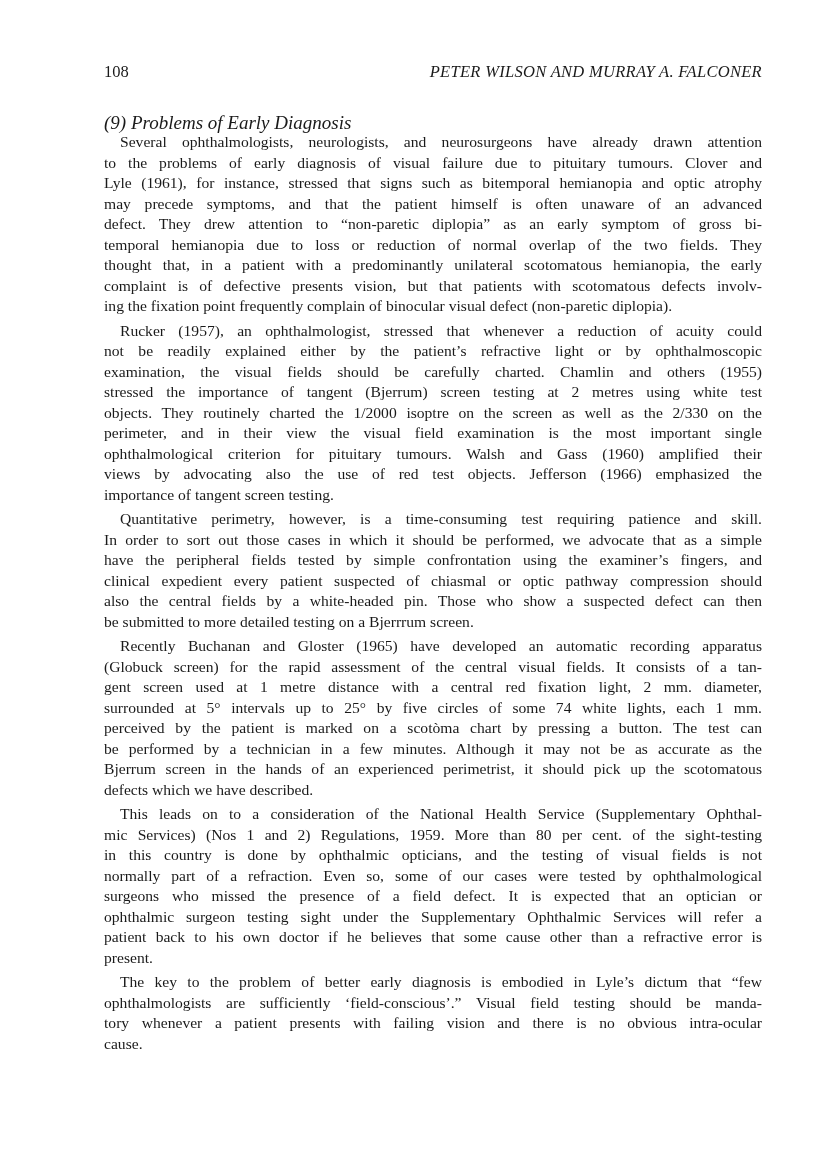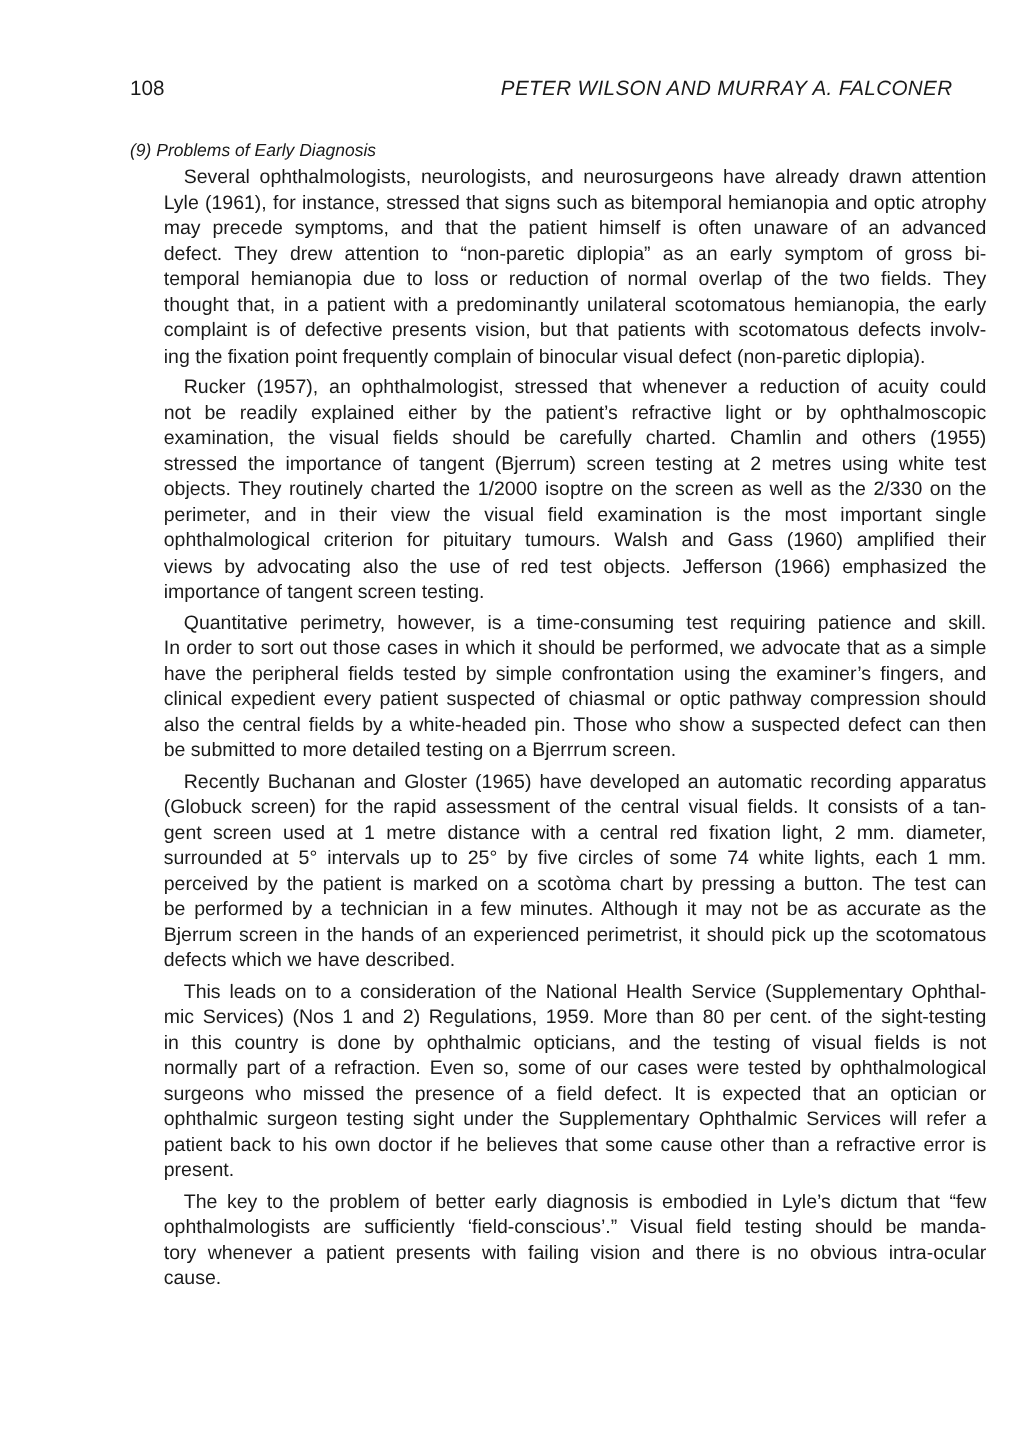--- a/index.html
+++ b/index.html
@@ -1,38 +1,37 @@
 <!DOCTYPE html>
 <html><head>
   <meta charset="utf-8">
   <style>
     html, body { margin: 0; padding: 0; background: #ffffff; }
     body { width: 816px; height: 1149px; position: relative; overflow: hidden; }
     .page {
       position: absolute; left: 0; top: 0; width: 816px; height: 1149px;
-      font-family: Liberation Sans, sans-serif;
+      font-family: Liberation Serif, serif;
       color: #1a1a1a;
     }
     .running-head {
       position: absolute; top: 62px; left: 104px; width: 658px; height: 22px;
       font-size: 16.5px;
     }
     .page-number { position: absolute; left: 0; top: 0; }
     .authors {
       position: absolute; left: 0; right: 0; text-align: right;
       font-style: italic; letter-spacing: 0.3px; padding-left: 36px;
     }
     .section-heading {
       position: absolute; top: 112px; left: 104px;
-      font-size: 14px; font-style: italic;
+      font-size: 19px; font-style: italic;
     }
     .body-text {
       position: absolute; top: 132px; left: 104px; width: 658px;
       font-size: 15.6px;
-      margin-left: 27px;
     }
     .para { margin: 0 0 4px 0; }
     .line {
       display: block; height: 20.5px; line-height: 20.5px;
       text-align: justify; text-align-last: justify; white-space: nowrap;
       overflow: visible;
     }
     .line.last { text-align-last: left; }
     .line.indent { padding-left: 16px; }
     .line-inner { display: block; text-align: justify; text-align-last: justify; white-space: normal; }
@@ -46,20 +45,23 @@
     <span class="page-number">108</span>
     <span class="authors">PETER WILSON AND MURRAY A. FALCONER</span>
   </div>
 
   <div class="section-heading">(9) Problems of Early Diagnosis</div>
 
   <div class="body-text" id="body-text">
     <div class="para">
         <span class="line indent">
           <span class="line-inner">Several ophthalmologists, neurologists, and neurosurgeons have already drawn attention</span>
+        </span>
+        <span class="line">
+          <span class="line-inner">to the problems of early diagnosis of visual failure due to pituitary tumours.   Clover and</span>
         </span>
         <span class="line">
           <span class="line-inner">Lyle (1961), for instance, stressed that signs such as bitemporal hemianopia and optic atrophy</span>
         </span>
         <span class="line">
           <span class="line-inner">may precede symptoms, and that the patient himself is often unaware of an advanced</span>
         </span>
         <span class="line">
           <span class="line-inner">defect.   They drew attention to “non-paretic diplopia” as an early symptom of gross bi-</span>
         </span>

